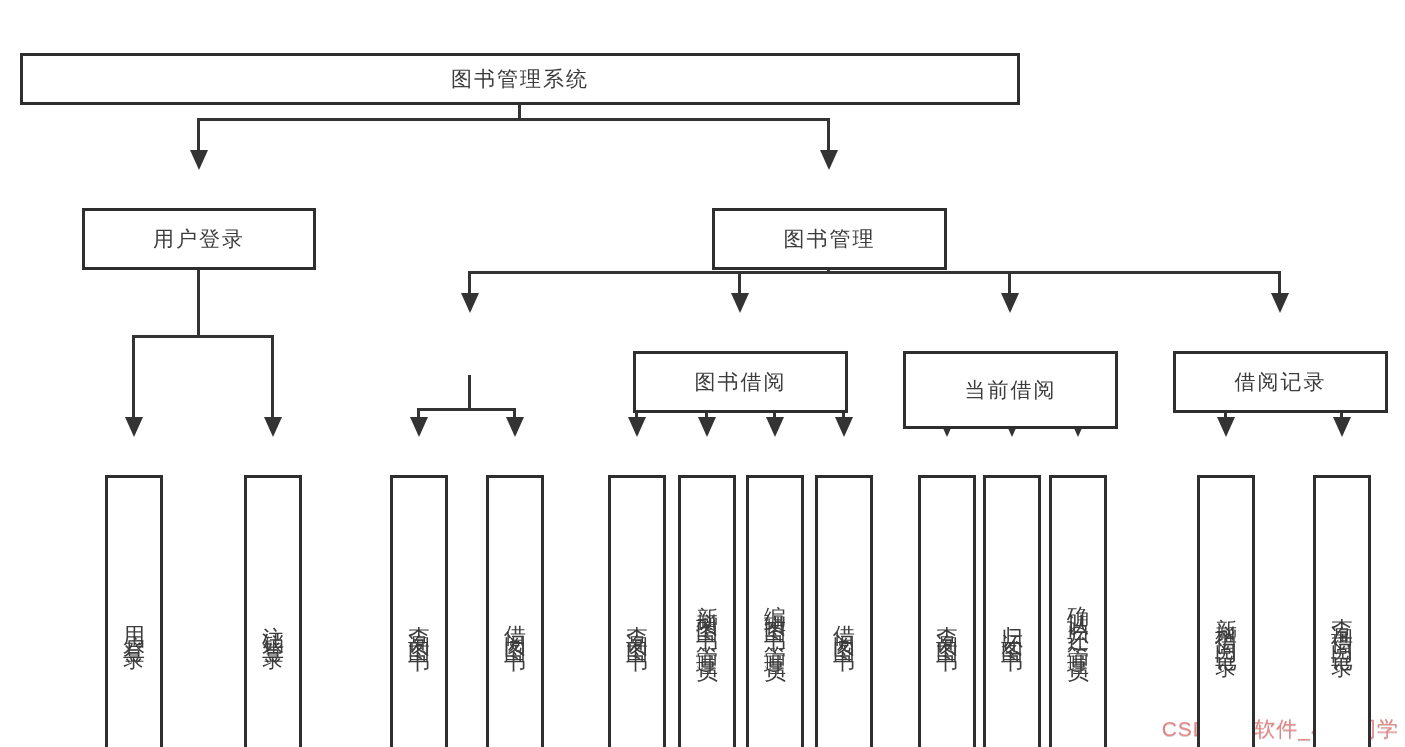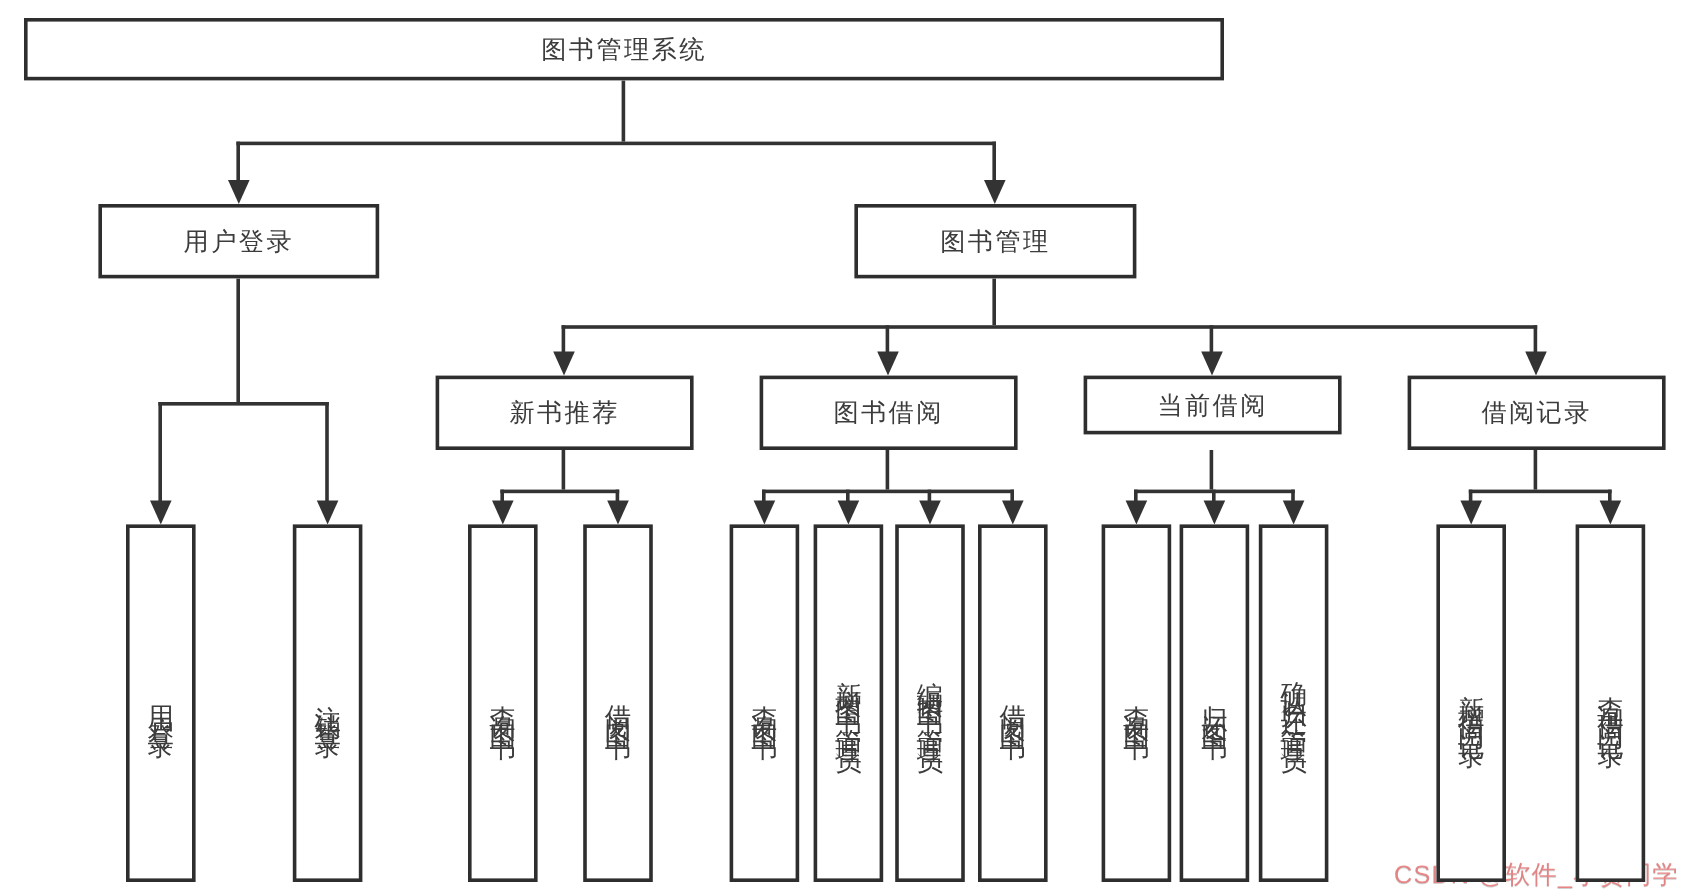--- a/index.html
+++ b/index.html
@@ -4,21 +4,21 @@
 <style>
   html,body{margin:0;padding:0;background:#ffffff;}
   body{font-family:"Liberation Sans","DejaVu Sans",sans-serif;}
   .canvas{
     position:relative;width:1405px;height:747px;background:#ffffff;
     overflow:hidden;color:#3a3a3a;
   }
   .box{
     position:absolute;box-sizing:border-box;
     border:3px solid #2e2e2e;background:#ffffff;
-    display:flex;align-items:center;justify-content:center;
+    display:flex;align-items:center;justify-content:center;margin-top:38px;
   }
   .box .lbl{
     font-size:21px;letter-spacing:2px;color:#3c3c3c;white-space:nowrap;
   }
   .box.vertical .lbl{
     writing-mode:vertical-rl;text-orientation:mixed;
     font-size:22px;letter-spacing:8px;line-height:1;white-space:normal;
   }
   .line{position:absolute;background:#333333;}
   .arrow{
@@ -92,27 +92,24 @@
     <div class="arrow" style="left: 1333px; top: 417px;"></div>
     <div class="box" style="left: 20px; top: 15px; width: 1000px; height: 52px;">
       <span class="lbl">图书管理系统</span>
     </div>
     <div class="box" style="left: 82px; top: 170px; width: 234px; height: 62px;">
       <span class="lbl">用户登录</span>
     </div>
     <div class="box" style="left: 712px; top: 170px; width: 235px; height: 62px;">
       <span class="lbl">图书管理</span>
     </div>
-    <div class="box" style="left: 363px; top: 313px; width: 215px; height: 62px;">
-      <span class="lbl">新书推荐</span>
-    </div>
     <div class="box" style="left: 633px; top: 313px; width: 215px; height: 62px; justify-content: center;">
       <span class="lbl">图书借阅</span>
     </div>
-    <div class="box" style="left: 903px; top: 313px; width: 215px; height: 49px;">
+    <div class="box" style="left: 903px; top: 313px; width: 215px; height: 78px;">
       <span class="lbl">当前借阅</span>
     </div>
     <div class="box" style="left: 1173px; top: 313px; width: 215px; height: 62px;">
       <span class="lbl">借阅记录</span>
     </div>
     <div class="box vertical" style="left: 105px; top: 437px; width: 58px; height: 298px;">
       <span class="lbl">用户登录</span>
     </div>
     <div class="box vertical" style="left: 244px; top: 437px; width: 58px; height: 298px;">
       <span class="lbl">注销登录</span>

